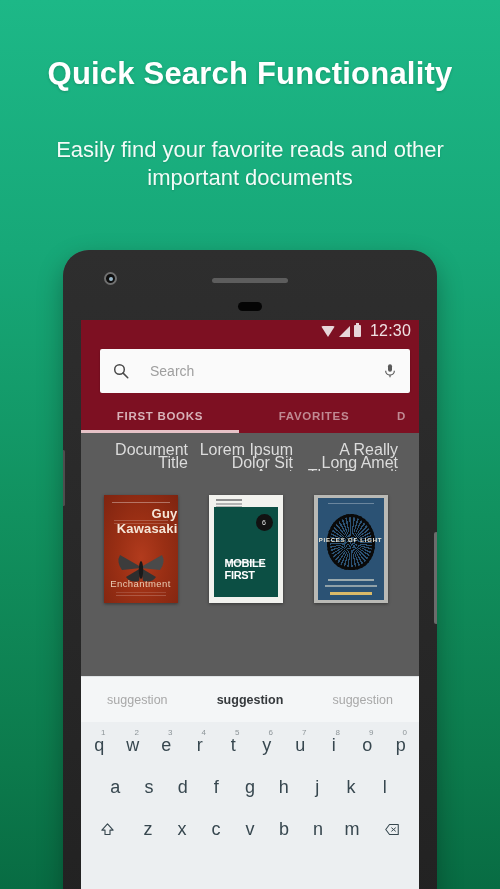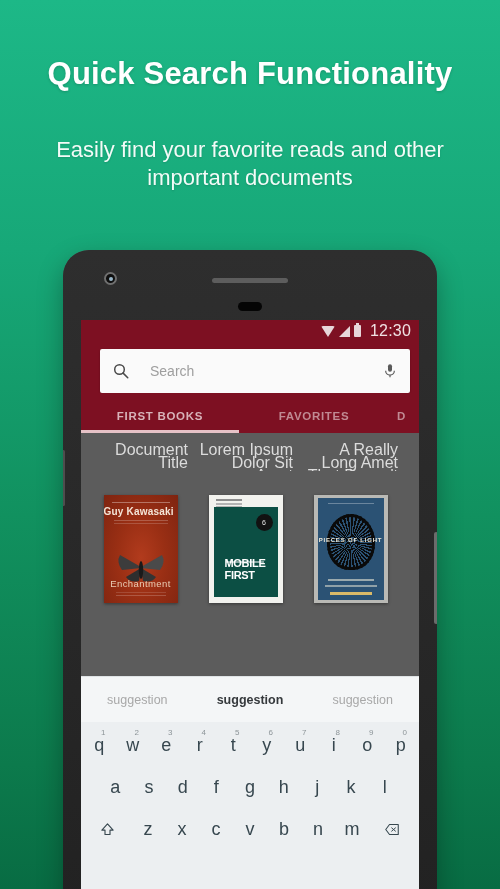--- a/index.html
+++ b/index.html
@@ -282,23 +282,23 @@
   
   .cover-ench {
     background: radial-gradient(ellipse at 50% 58%, #b23b1d 0%, #9a2f14 45%, #7e2410 100%);
   }
   .cover-ench .top-rule {
     position: absolute; top: 7px; left: 8px; right: 8px;
     height: 1px; background: rgba(255,255,255,0.35);
   }
   .cover-ench .author {
     position: absolute; top: 11px; left: 0; right: 0;
-    text-align: left;
+    text-align: right;
     color: #f5e6d8;
-    font-size: 10px;
+    font-size: 13px;
     font-weight: bold;
     letter-spacing: 0.2px;
   }
   .cover-ench .subline {
     position: absolute; top: 25px; left: 10px; right: 10px;
     height: 1px; background: rgba(255,255,255,0.22);
     box-shadow: 0 3px 0 rgba(255,255,255,0.18);
   }
   .cover-ench .moth {
     position: absolute;

